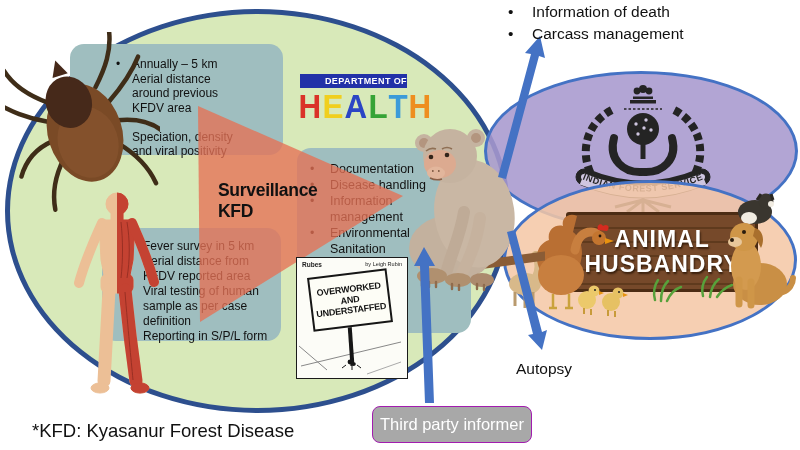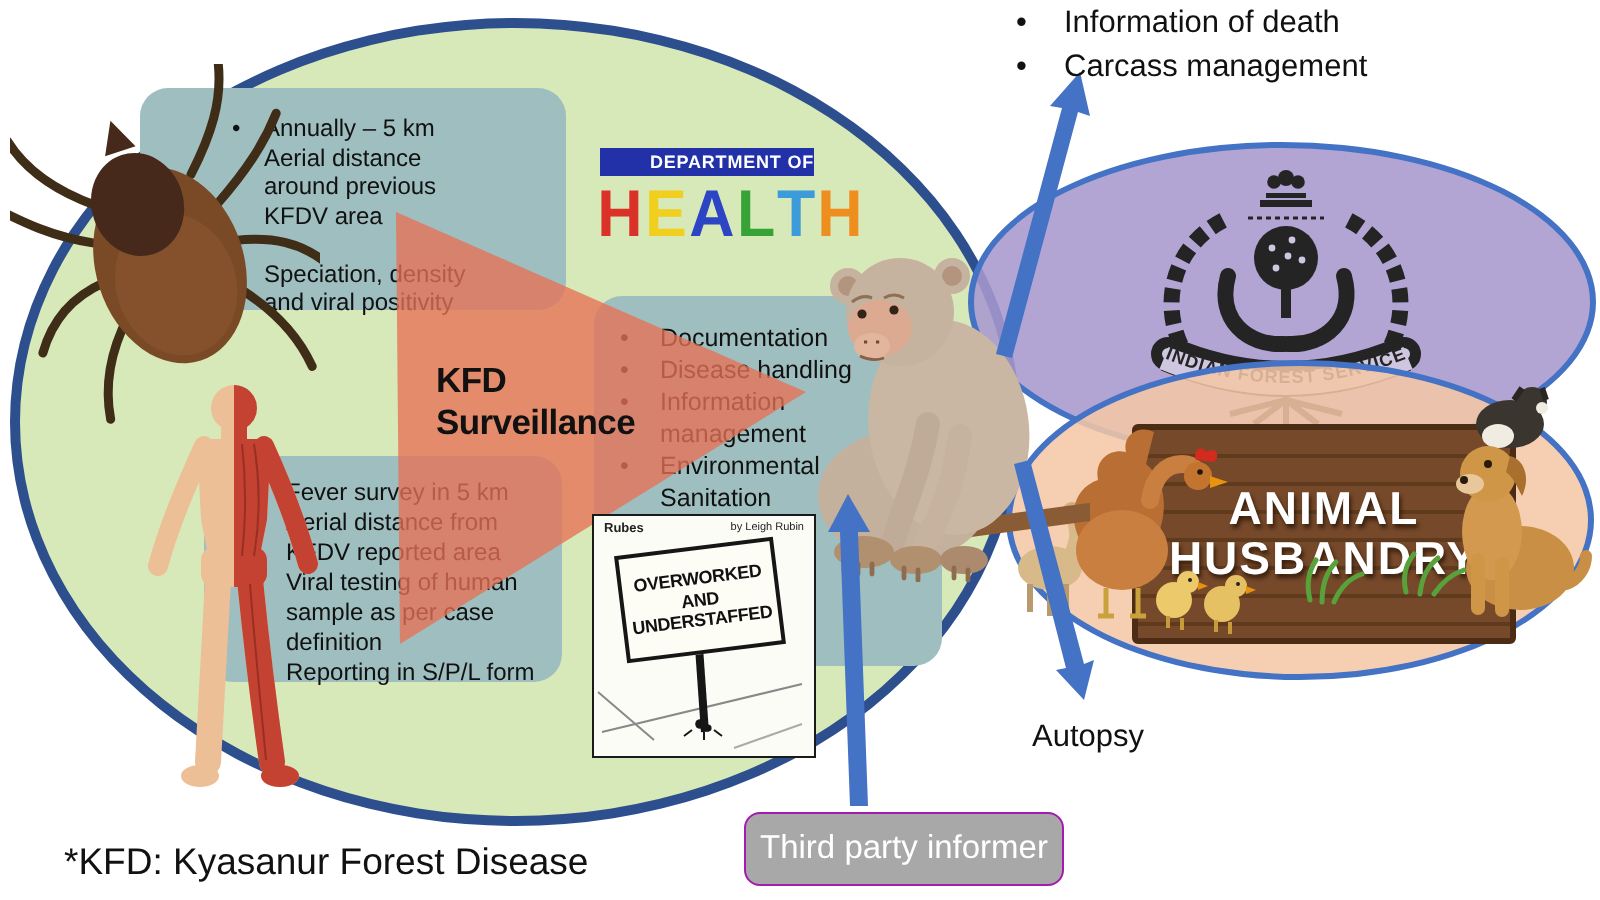--- a/index.html
+++ b/index.html
@@ -48,21 +48,21 @@
             display:flex;align-items:center;justify-content:center;color:#fff;font-size:16.5px;box-sizing:border-box;}
   
   #top-bullets{left:508px;top:1px;font-size:15.5px;line-height:21.5px;}
   #top-bullets li{display:flex;}
   #top-bullets .dot{width:24px;text-align:left;}
   #top-bullets .dot::before{content:"•";}
   #top-bullets{list-style:none;margin:0;padding:0;}
   #autopsy{left:516px;top:360px;font-size:15.5px;color:#111;}
   #footnote{left:32px;top:420px;font-size:18.5px;color:#111;}
   
-  #ah-sign{left:566px;top:212px;width:192px;height:110px;border:3px solid #4c2c14;border-radius:3px;box-sizing:border-box;
+  #ah-sign{left:566px;top:212px;width:192px;height:80px;border:3px solid #4c2c14;border-radius:3px;box-sizing:border-box;
            background:repeating-linear-gradient(180deg,#76492a 0 12px,#5f3a1d 12px 14px);
            display:flex;flex-direction:column;justify-content:center;}
   #ah-sign div{text-align:center;color:#fff;font-weight:bold;font-size:23px;line-height:25px;letter-spacing:1px;
                text-shadow:1px 2px 2px rgba(40,20,5,.8);}
   svg{display:block;}
 </style>
 </head>
 <body>
 
 <div id="stage">
@@ -131,22 +131,22 @@
 Sanitation</span>
         </li>
     </ul>
   </div>
 
   <svg class="abs" style="left:0;top:0" width="800" height="450">
     <polygon points="198,106 200,322 403,196" fill="rgba(229,113,85,0.78)"></polygon>
   </svg>
 
   <div class="abs" id="kfd-label">
+    <div>Surveillance</div>
     <div>KFD</div>
-    <div>Surveillance</div>
   </div>
 
   <div class="abs" id="doh-bar">
     <span>DEPARTMENT OF</span>
   </div>
   <div class="abs" id="doh-word">
     <span class="hl0">H</span>
     <span class="hl1">E</span>
     <span class="hl2">A</span>
     <span class="hl3">L</span>

